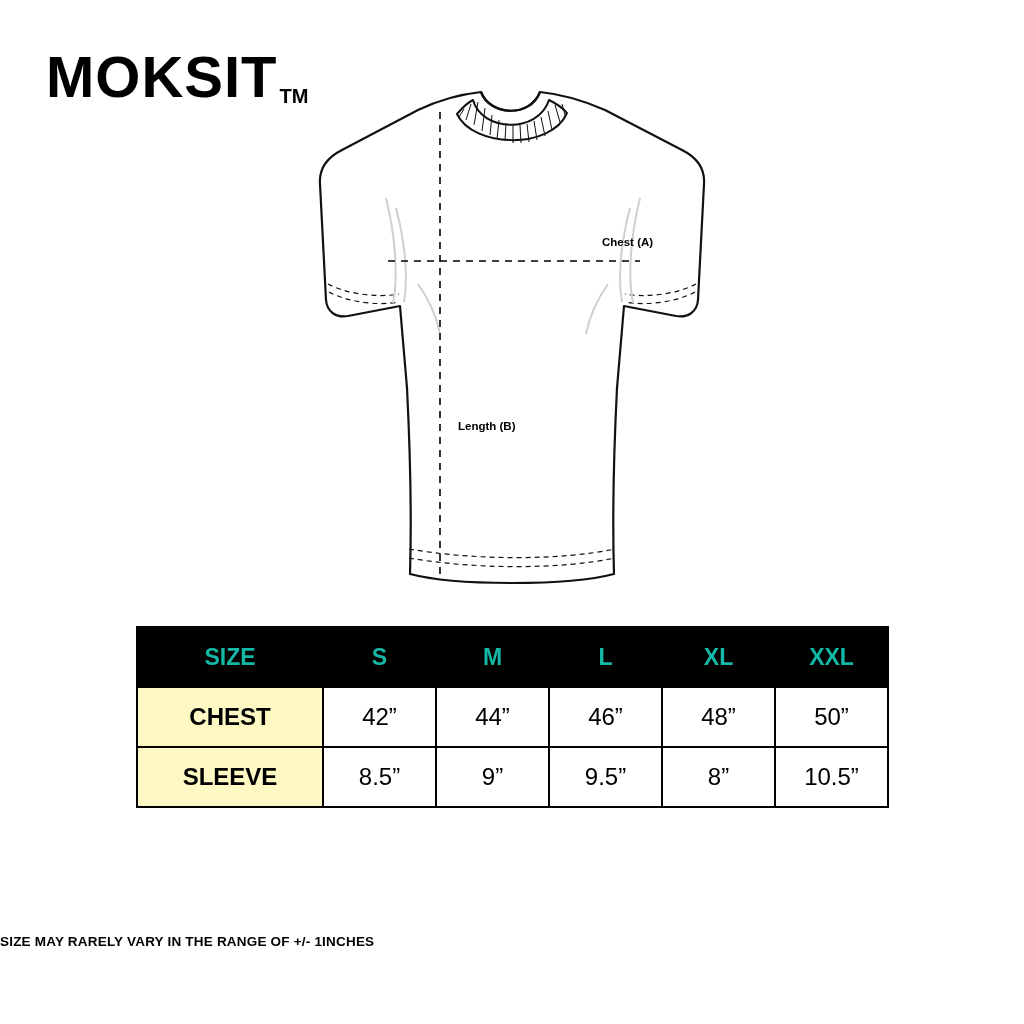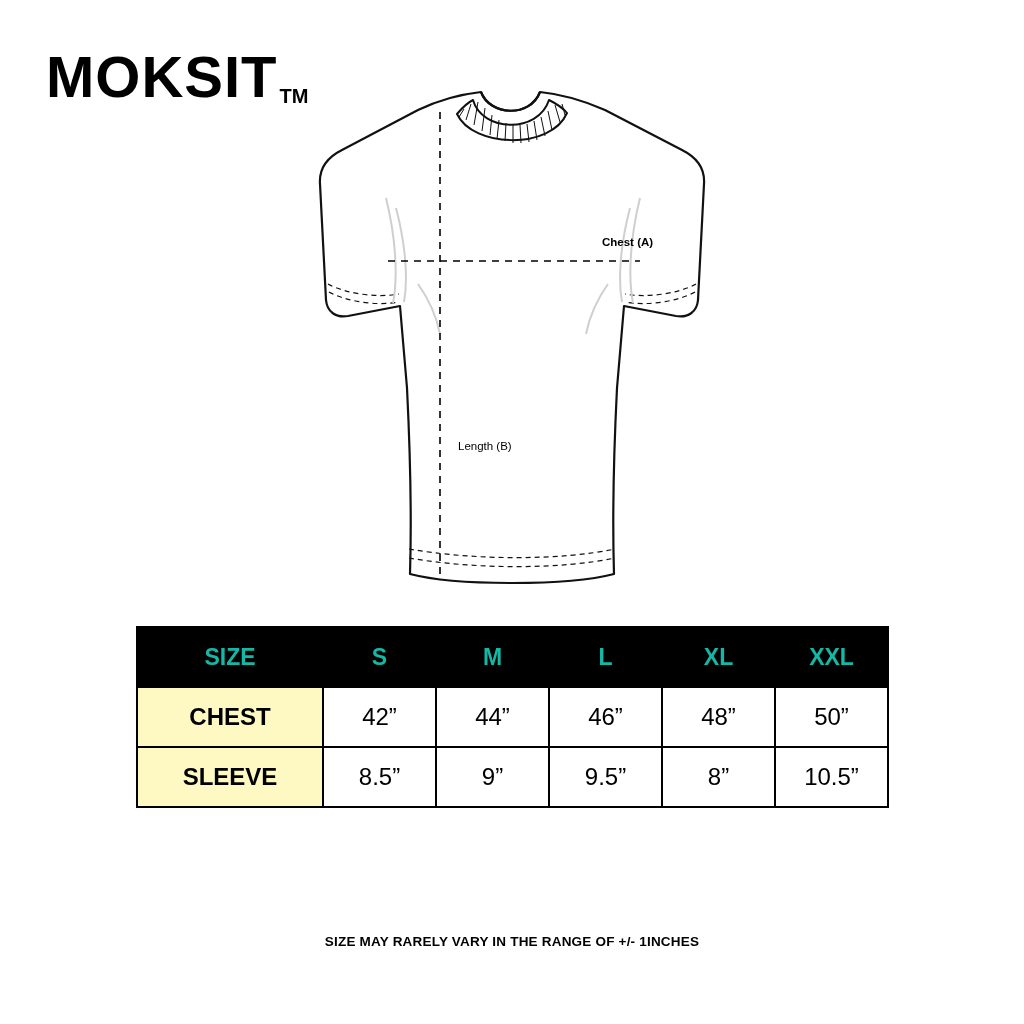--- a/index.html
+++ b/index.html
@@ -93,21 +93,21 @@
     font-size: 24px;
   }
   .col-label { width: 186px; }
   .col-val { width: 113px; }
 
   .table-note {
     position: absolute;
     left: 0;
     right: 0;
     top: 934px;
-    text-align: center;
+    text-align: left;
     font-size: 13.5px;
     font-weight: 700;
     letter-spacing: 0.2px;
   }
 </style>
 </head>
 <body>
 
 <div class="brand">
   <div class="brand-name">MOKSIT</div>
@@ -188,21 +188,21 @@
 
     <g stroke="#000000" stroke-width="1.6" fill="none" stroke-dasharray="7 6">
 
       <path d="M120 173 L372 173"></path>
 
       <path d="M172 24 L172 492"></path>
     </g>
   </svg>
 
   <div style="position:absolute;left:290px;top:148px;font-size:11.5px;font-weight:700;margin-left:44px;">Chest (A)</div>
-  <div style="position:absolute;left:190px;top:332px;font-size:11.5px;font-weight:400;margin-top:20px;">Length (B)</div>
+  <div style="position:absolute;left:190px;top:332px;font-size:11.5px;font-weight:700;">Length (B)</div>
 </div>
 
 <table class="size-table">
   <colgroup>
     <col class="col-label">
     <col class="col-val">
       <col class="col-val">
       <col class="col-val">
       <col class="col-val">
       <col class="col-val">

